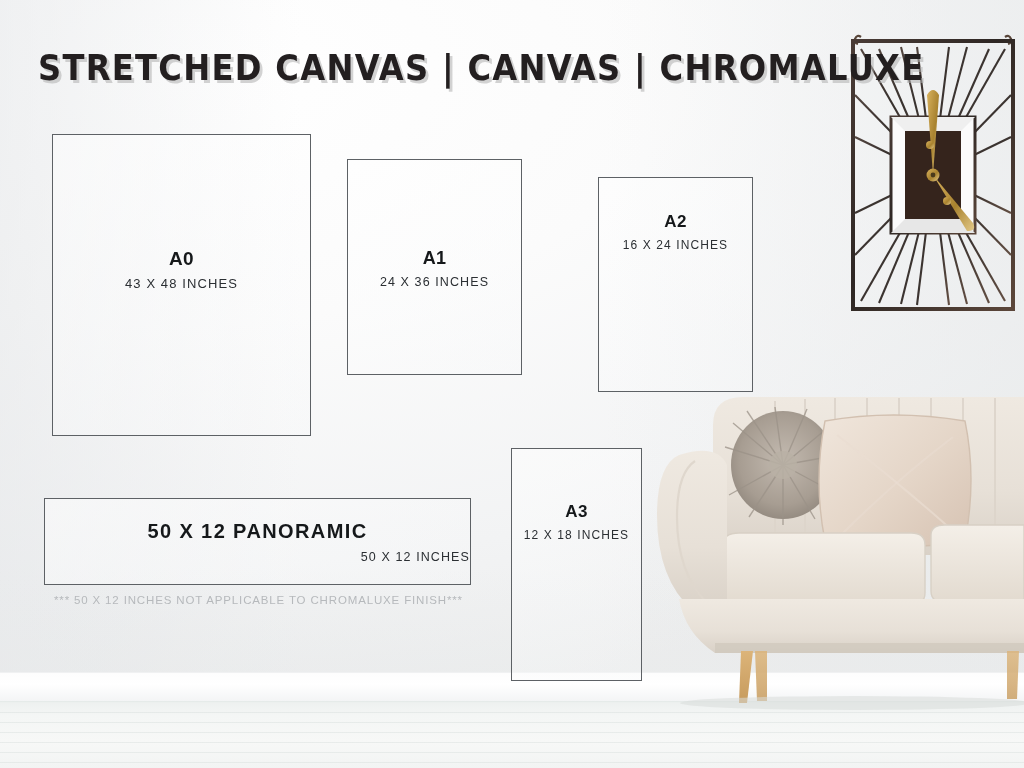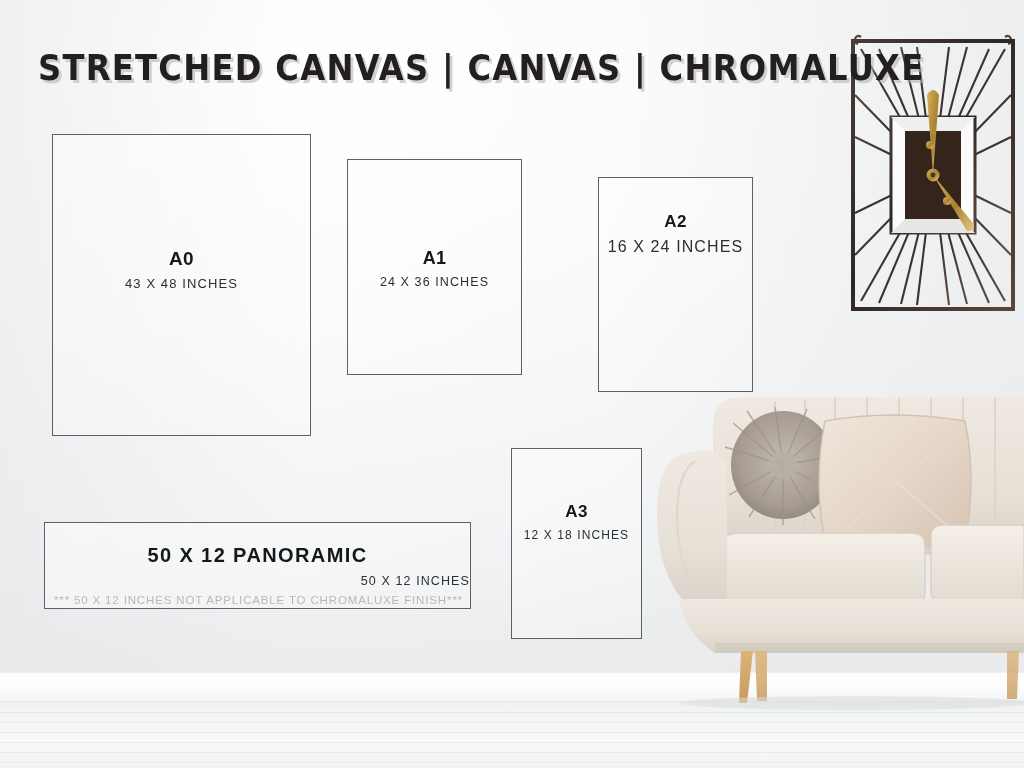--- a/index.html
+++ b/index.html
@@ -100,28 +100,28 @@
   #frame-a0 .dims{font-size:13px;}
 
   #frame-a1{left:347px;top:159px;width:175px;height:216px;}
   #frame-a1 .lbl-wrap{margin-top:88px;}
   #frame-a1 .name{font-size:18px;}
   #frame-a1 .dims{font-size:12.5px;}
 
   #frame-a2{left:598px;top:177px;width:155px;height:215px;}
   #frame-a2 .lbl-wrap{margin-top:34px;}
   #frame-a2 .name{font-size:17px;}
-  #frame-a2 .dims{font-size:16px;}
-
-  #frame-a3{left:511px;top:448px;width:131px;height:191px;}
+  #frame-a2 .dims{font-size:12px;}
+
+  #frame-a3{left:511px;top:448px;width:131px;height:233px;}
   #frame-a3 .lbl-wrap{margin-top:53px;}
   #frame-a3 .name{font-size:17px;}
   #frame-a3 .dims{font-size:12px;}
 
-  #frame-pano{left:44px;top:498px;width:427px;height:87px;justify-content:center;margin-top:24px;}
+  #frame-pano{left:44px;top:498px;width:427px;height:87px;justify-content:center;}
   #frame-pano .lbl-wrap{margin-top:0;}
   #frame-pano .name{font-size:20px;letter-spacing:1.4px;}
   #frame-pano .dims{font-size:12.5px;margin-top:7px;text-align:right;}
 
   .pano-note{
     position:absolute;left:54px;top:594px;
     font-family:"Liberation Sans", sans-serif;
     font-size:11.5px;
     letter-spacing:.85px;
     color:#b6b9bc;

